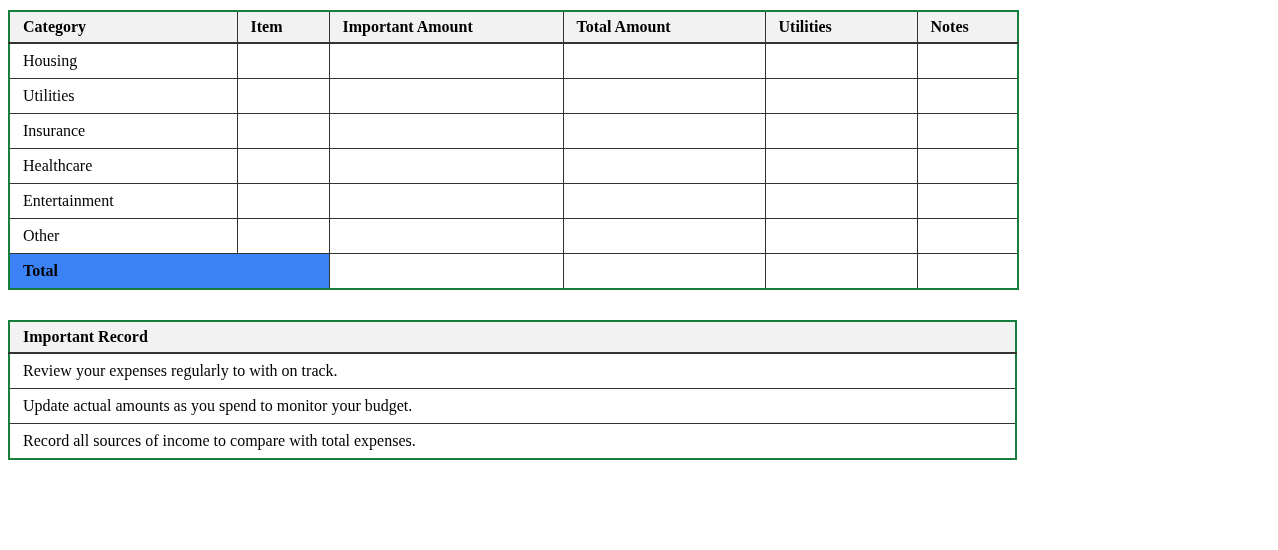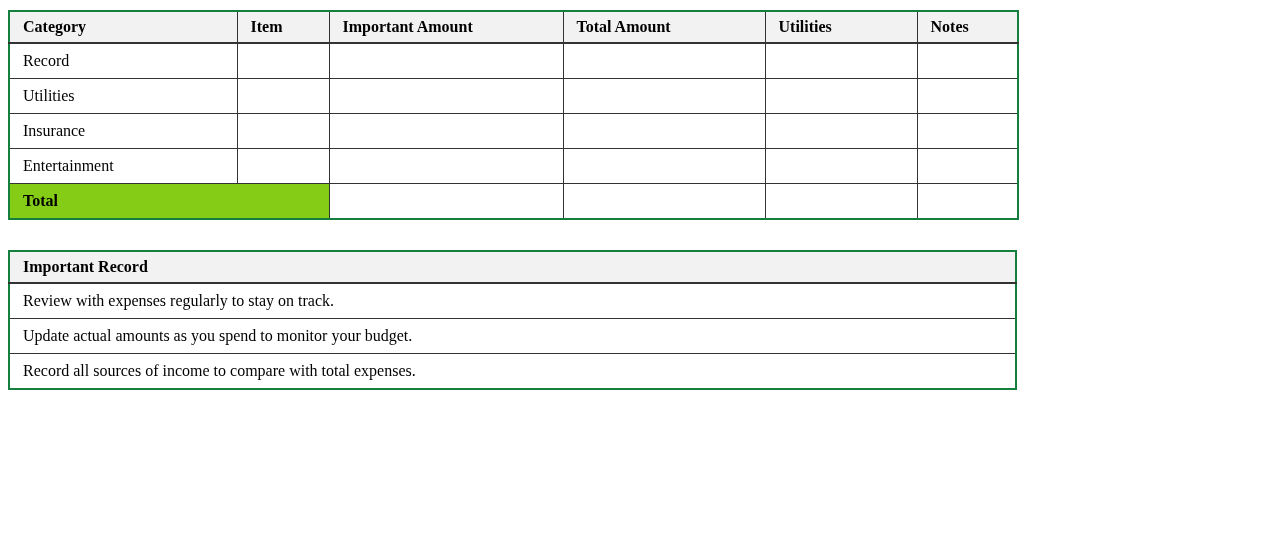--- a/index.html
+++ b/index.html
@@ -40,21 +40,21 @@
     background: #f2f2f2;
     font-weight: bold;
     height: 30px;
     border-bottom: 2px solid #333333;
   }
   tbody td {
     height: 34px;
     background: #ffffff;
   }
   td.total-cell {
-    background: #84cc16;
+    background: #3b82f6;
     font-weight: bold;
     margin-top: 11px;
   }
   .notes-table {
     margin-top: 30px;
   }
   
   col.c-category   { width: 228px; }
   col.c-item       { width: 92px;  }
   col.c-budgeted   { width: 234px; }
@@ -81,21 +81,21 @@
         <th>Category</th>
         <th>Item</th>
         <th>Important Amount</th>
         <th>Total Amount</th>
         <th>Utilities</th>
         <th>Notes</th>
       </tr>
     </thead>
     <tbody>
       <tr>
-        <td>Record</td>
+        <td>Housing</td>
         <td></td>
         <td></td>
         <td></td>
         <td></td>
         <td></td>
       </tr>
       <tr>
         <td>Utilities</td>
         <td></td>
         <td></td>
@@ -105,21 +105,37 @@
       </tr>
       <tr>
         <td>Insurance</td>
         <td></td>
         <td></td>
         <td></td>
         <td></td>
         <td></td>
       </tr>
       <tr>
+        <td>Healthcare</td>
+        <td></td>
+        <td></td>
+        <td></td>
+        <td></td>
+        <td></td>
+      </tr>
+      <tr>
         <td>Entertainment</td>
+        <td></td>
+        <td></td>
+        <td></td>
+        <td></td>
+        <td></td>
+      </tr>
+      <tr>
+        <td>Other</td>
         <td></td>
         <td></td>
         <td></td>
         <td></td>
         <td></td>
       </tr>
       <tr>
         <td colspan="2" class="total-cell">Total</td>
         <td></td>
         <td></td>
@@ -130,21 +146,21 @@
   </table>
 
   <table class="notes-table">
     <thead>
       <tr>
         <th>Important Record</th>
       </tr>
     </thead>
     <tbody>
       <tr>
-        <td>Review with expenses regularly to stay on track.</td>
+        <td>Review your expenses regularly to with on track.</td>
       </tr>
       <tr>
         <td>Update actual amounts as you spend to monitor your budget.</td>
       </tr>
       <tr>
         <td>Record all sources of income to compare with total expenses.</td>
       </tr>
     </tbody>
   </table>
 

